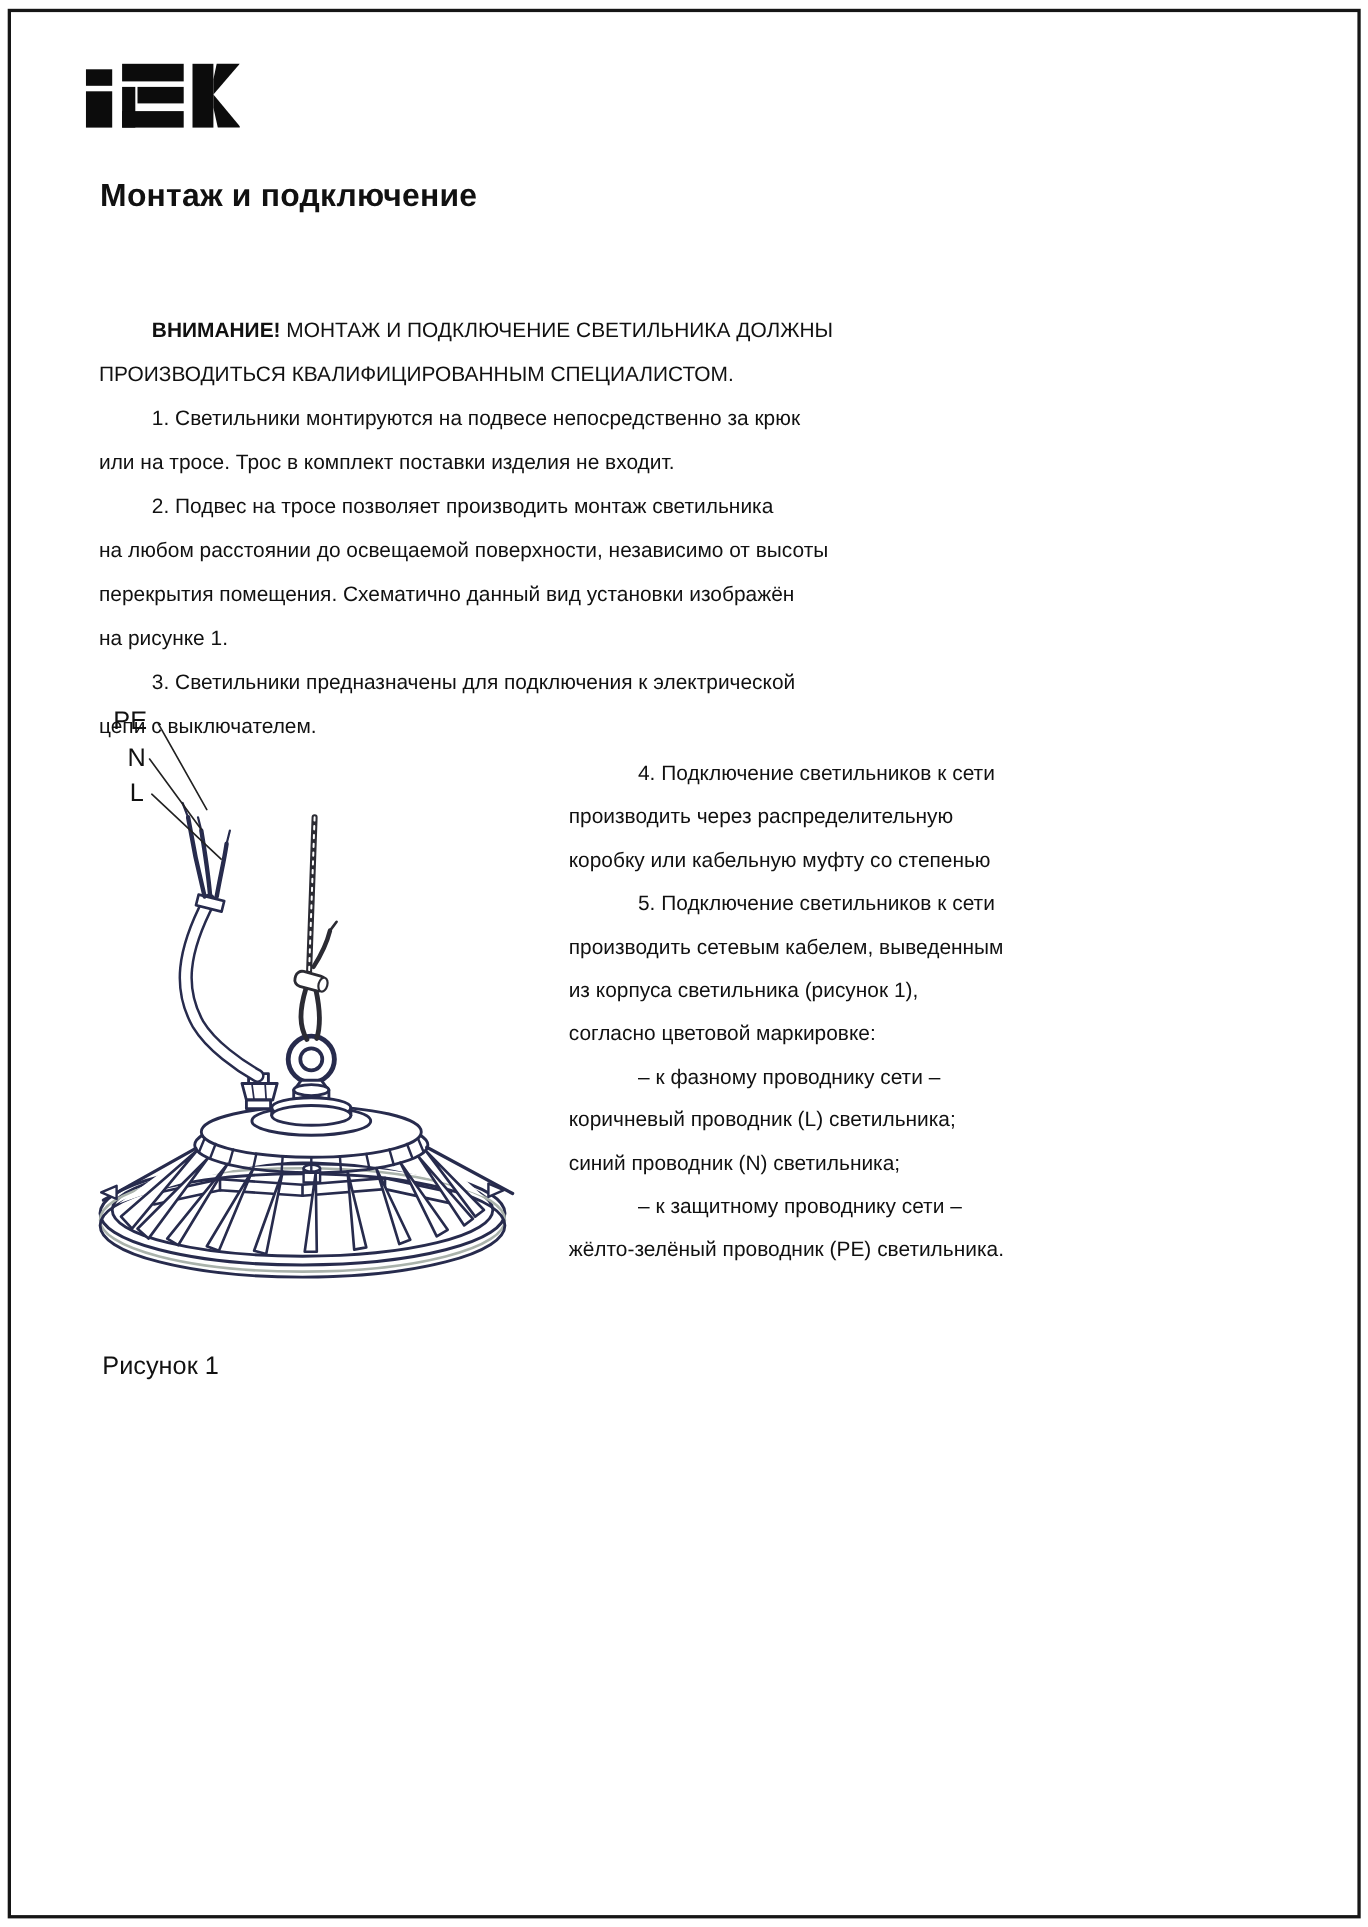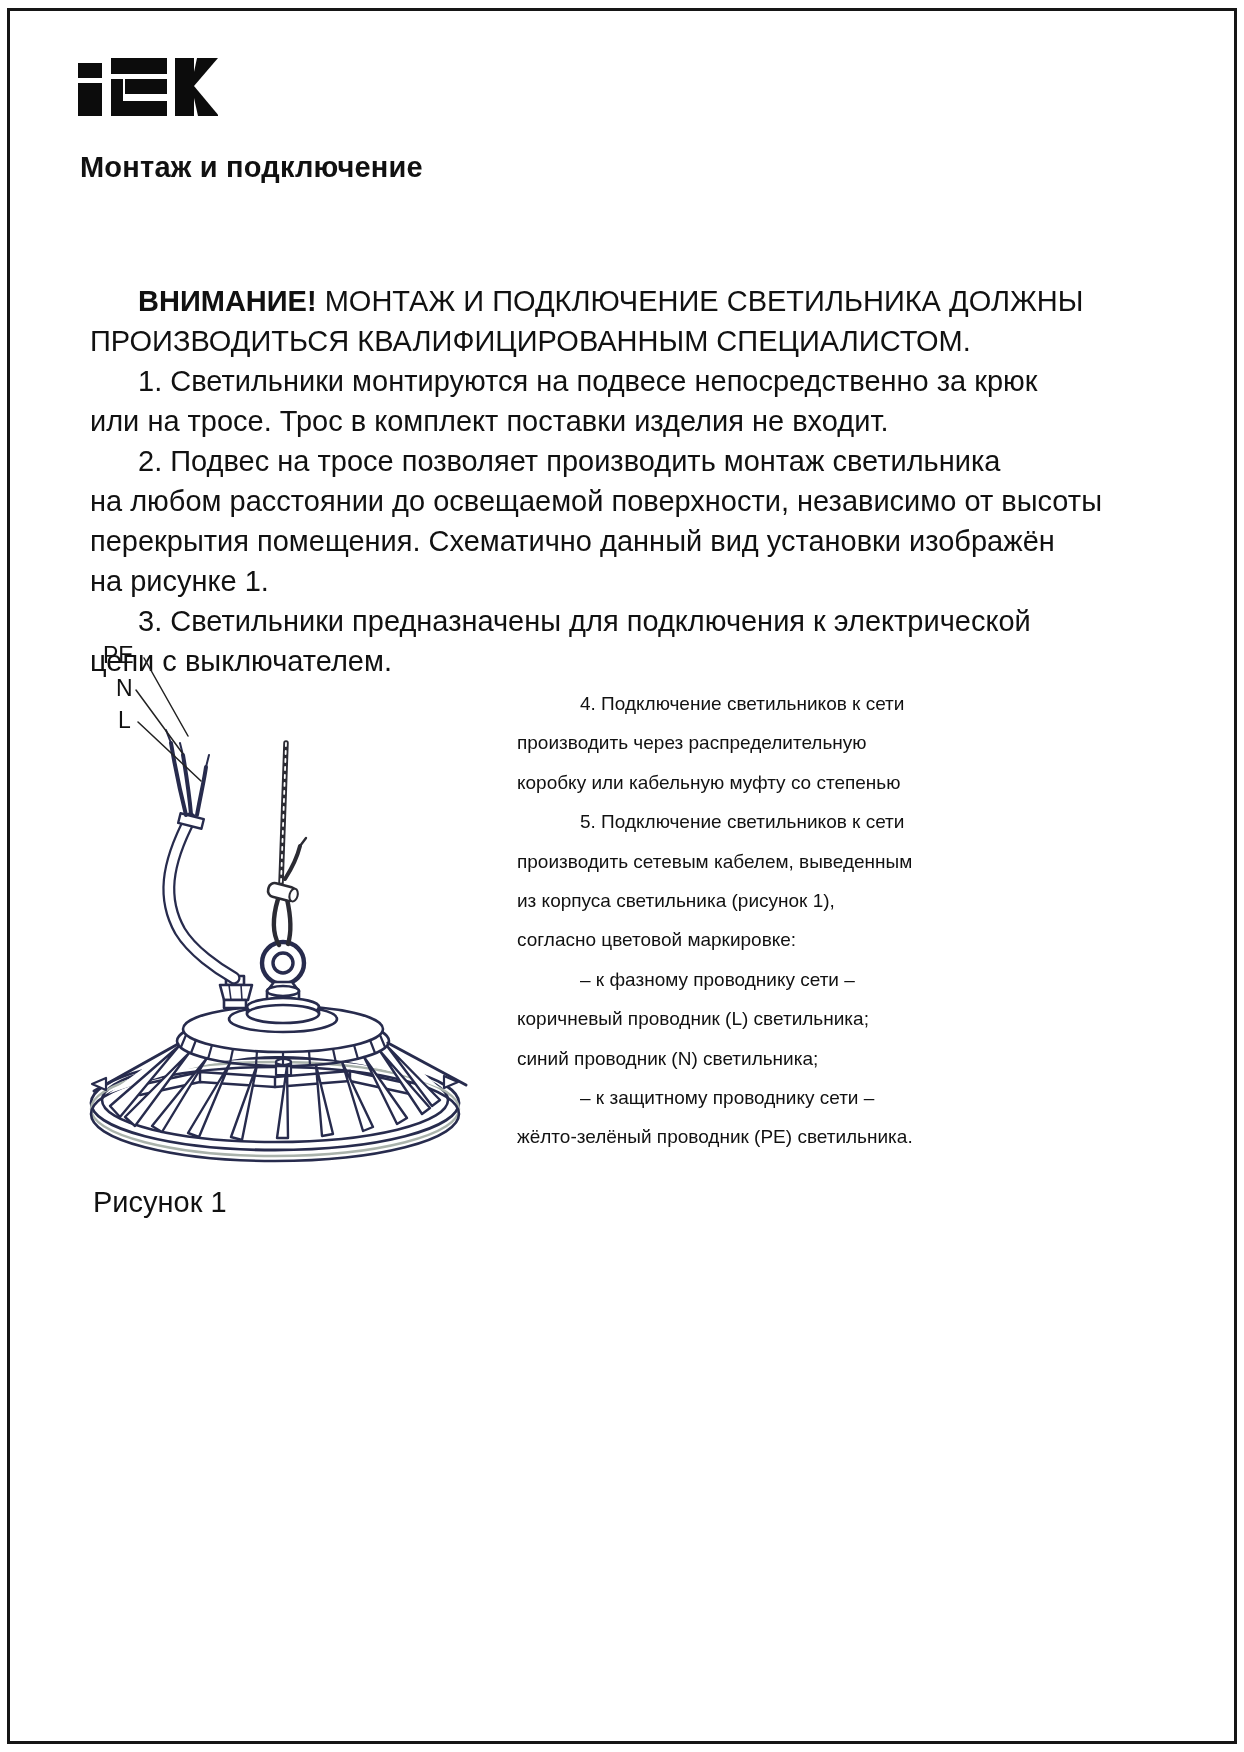--- a/index.html
+++ b/index.html
@@ -7,32 +7,32 @@
   body{
     width:1244px;height:1752px;position:relative;overflow:hidden;
     font-family:"Liberation Sans",sans-serif;color:#111;
   }
   .frame{
     position:absolute;left:7px;top:8px;right:7px;bottom:8px;
     border:3px solid #161616;pointer-events:none;
   }
   .logo{position:absolute;left:78px;top:56px;width:140px;height:62px;}
   .doc-title{
-    position:absolute;left:79px;top:150px;margin:1px;
+    position:absolute;left:79px;top:150px;margin:12px;
     font-size:29px;font-weight:bold;letter-spacing:.2px;white-space:nowrap;
   }
   .mainblock{position:absolute;left:90px;top:281px;width:1085px;}
-  .mainblock .tline{height:40px;line-height:40px;font-size:29px;white-space:nowrap;}
+  .mainblock .tline{height:40px;line-height:40px;font-size:19px;white-space:nowrap;}
   .mainblock .ind{padding-left:48px;}
   .rightblock{position:absolute;left:517px;top:684px;width:665px;}
   .rightblock .tline{height:39.4px;line-height:39.4px;font-size:19px;white-space:nowrap;}
   .rightblock .ind{padding-left:63px;}
   .figure-wrap{position:absolute;left:78px;top:633px;width:402px;height:545px;}
   .fig-caption{
-    position:absolute;left:93px;top:1186px;font-size:29px;white-space:nowrap;
+    position:absolute;left:93px;top:1228px;font-size:23px;white-space:nowrap;
   }
   .wlabel{font-family:"Liberation Sans",sans-serif;font-size:23px;fill:#111;}
   b{font-weight:bold;}
 </style>
 </head>
 <body>
 
 <div class="frame"></div>
 
 <svg class="logo" viewBox="0 0 140 62" role="img" aria-label="iEK">

